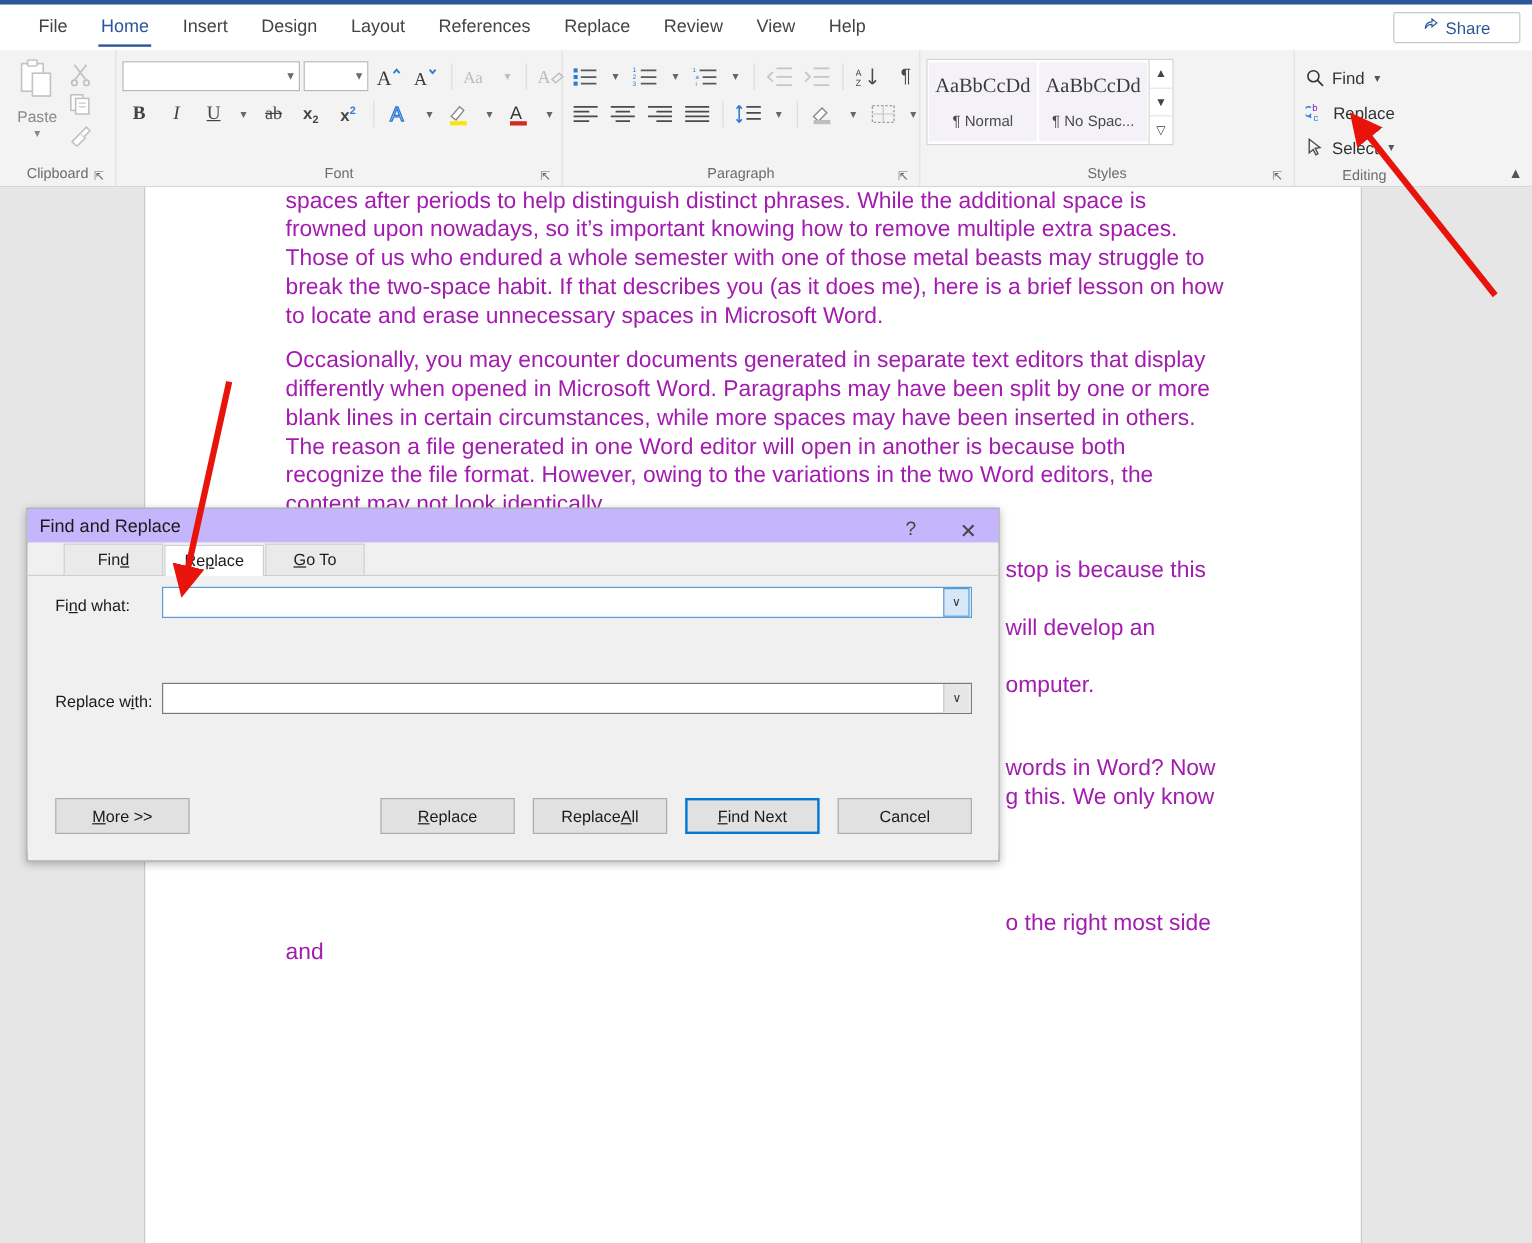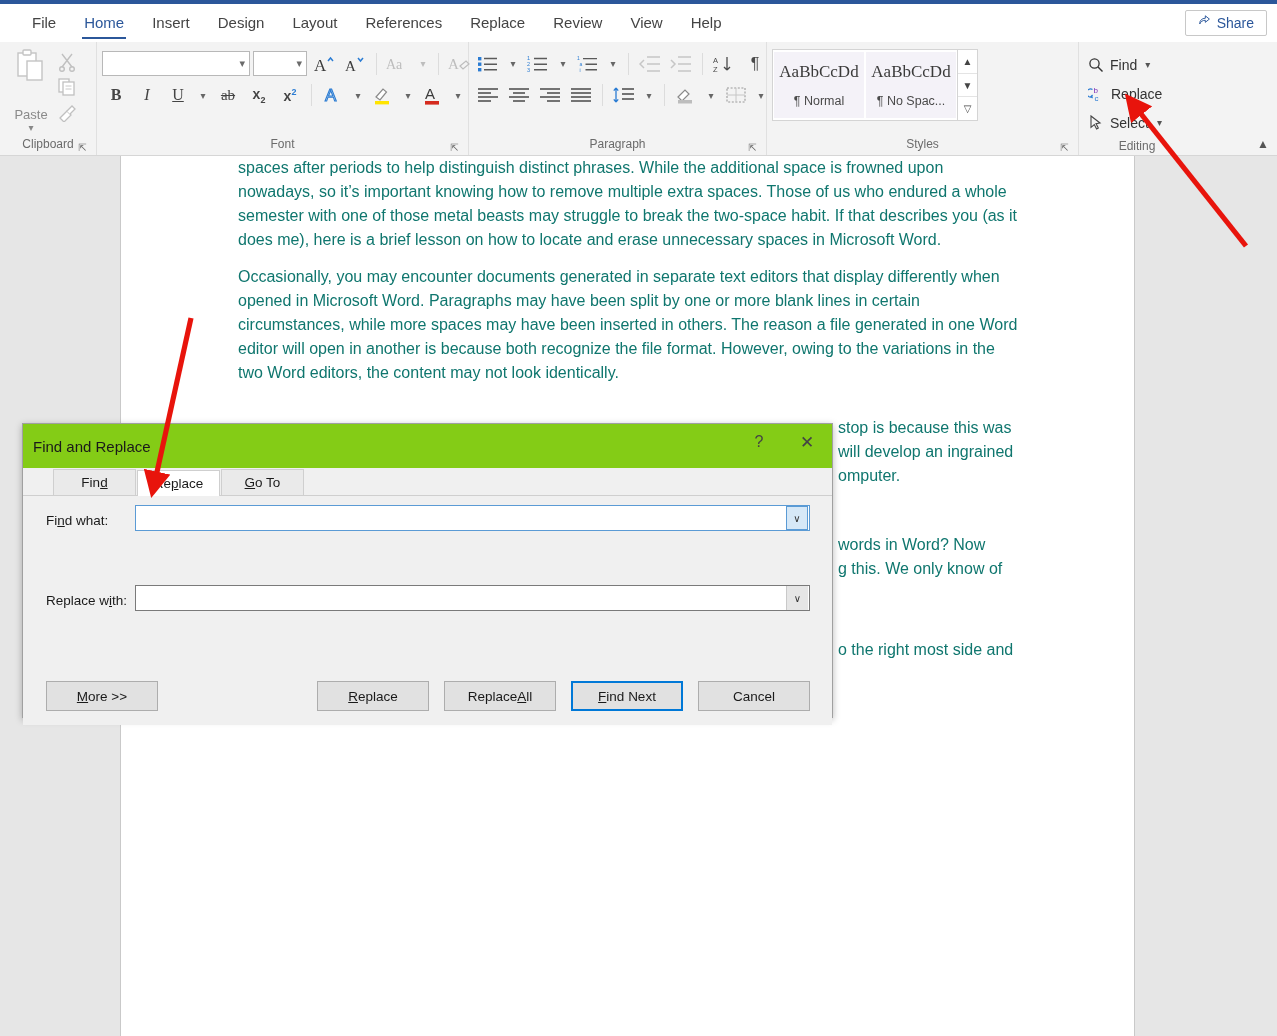--- a/index.html
+++ b/index.html
@@ -34,21 +34,21 @@
     position: relative; white-space: nowrap;
   }
   .tab.first { padding-left: 32px; }
   .tab.active { color: #2b579a; font-weight: 400; }
   .tab.active::after {
     content: ""; position: absolute; left: 12px; right: 12px; bottom: 3px;
     height: 2.5px; background: #2b579a;
   }
   .share-btn {
     position: absolute; right: 10px; top: 6px;
-    height: 26px; padding: 0 12px;
+    height: 26px; padding: 0 24px;
     border: 1px solid #c8c8c8; background: #ffffff;
     display: flex; align-items: center; gap: 6px;
     font-size: 14px; color: #2b579a; border-radius: 2px;
   }
 
   .ribbon {
     position: absolute; top: 38px; left: 0; width: 1277px; height: 114px;
     background: #f3f3f3;
     border-bottom: 1px solid #d6d6d6;
     display: flex; align-items: stretch;
@@ -70,21 +70,21 @@
     line-height: 11px;
   }
 
   
   .g-clipboard { width: 97px; }
   .clip-inner { display: flex; align-items: flex-start; padding-top: 3px; }
   .paste-btn {
     width: 52px; display: flex; flex-direction: column; align-items: center;
     color: #b3b3b3;
   }
-  .paste-label { font-size: 13px; color: #8a8a8a; margin-top: 18px; }
+  .paste-label { font-size: 13px; color: #8a8a8a; margin-top: 1px; }
   .mini-col { display: flex; flex-direction: column; gap: 5px; padding-top: 3px; }
   .icn { display: inline-flex; align-items: center; justify-content: center; }
 
   
   .g-font { width: 372px; }
   .row { display: flex; align-items: center; gap: 3px; }
   .row1 { height: 32px; padding-top: 3px; }
   .row2 { height: 34px; }
   .combo {
     height: 25px; border: 1px solid #b8b8b8; background: #fff;
@@ -148,34 +148,34 @@
     background: #e6e6e6;
   }
   .page {
     position: absolute; top: 0; left: 120px; width: 1015px; height: 880px;
     background: #ffffff;
     border-left: 1px solid #c9c9c9; border-right: 1px solid #c9c9c9;
   }
   .doc-text {
     position: absolute; left: 117px; top: 0px; width: 785px;
     font-family: "Liberation Sans", sans-serif;
-    font-size: 16px; line-height: 24px; color: #0f766e;
+    font-size: 19px; line-height: 24px; color: #a21caf;
   }
   .doc-text p { margin: 0 0 13px 0; }
   .clipped-top { margin-top: -16px; }
 
   
   .dialog {
     position: absolute; left: 22px; top: 423px; width: 811px; height: 295px;
     background: #f0f0f0;
     border: 1px solid #a0a0a0;
     box-shadow: 0 2px 7px rgba(0,0,0,.28);
   }
   .dlg-title {
-    height: 44px; background: #84cc16;
+    height: 28px; background: #c4b5fd;
     display: flex; align-items: center;
     padding-left: 10px; position: relative;
   }
   .dlg-title-text { font-size: 15px; color: #1a1a1a; }
   .dlg-help, .dlg-close {
     position: absolute; top: 0; height: 36px; width: 42px;
     display: flex; align-items: center; justify-content: center;
     font-size: 16px; color: #444;
   }
   .dlg-help { right: 52px; }

